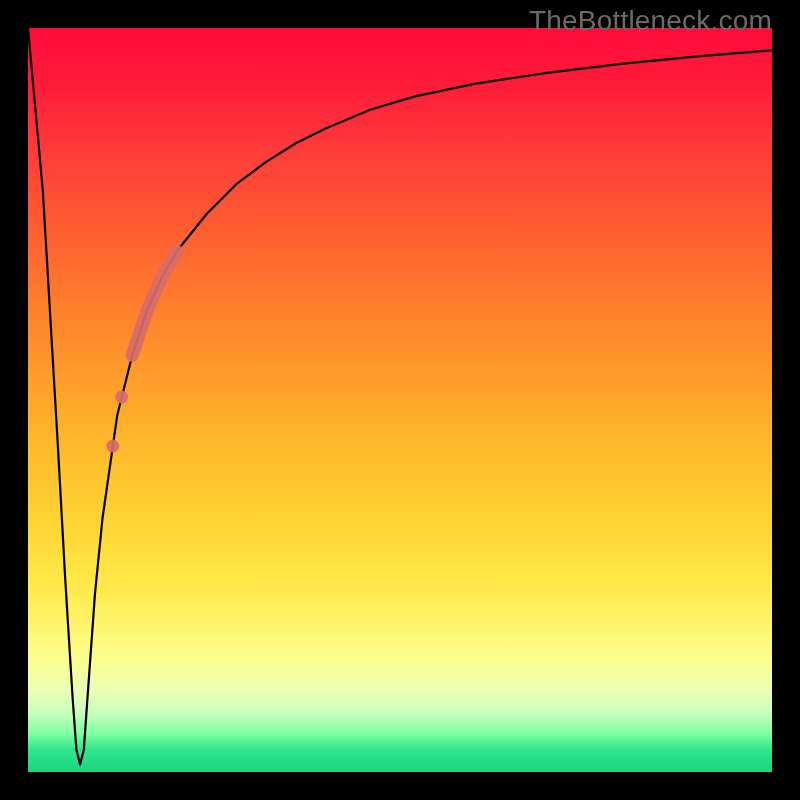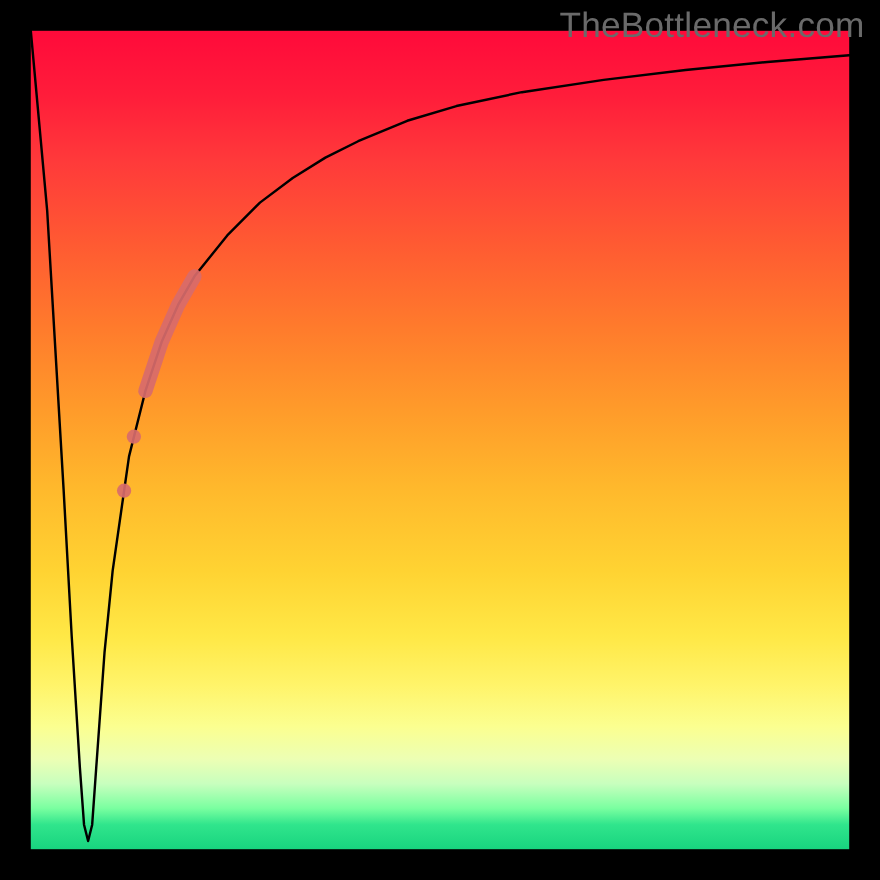--- a/index.html
+++ b/index.html
@@ -40,23 +40,23 @@
       #ecffb4 89%,
       #c8ffbe 92%,
       #7affa0 95%,
       #30e58c 97%,
       #18d47f 100%
     );
   }
   .watermark {
     position: absolute;
     top: 5px;
-    right: 14px;
+    right: 28px;
     color: #6a6a6a;
-    font-size: 32px;
+    font-size: 28px;
     font-weight: 500;
     letter-spacing: 0.2px;
     user-select: none;
   }
   svg.overlay {
     position: absolute;
     left: 28px;
     top: 28px;
     width: 744px;
     height: 744px;

